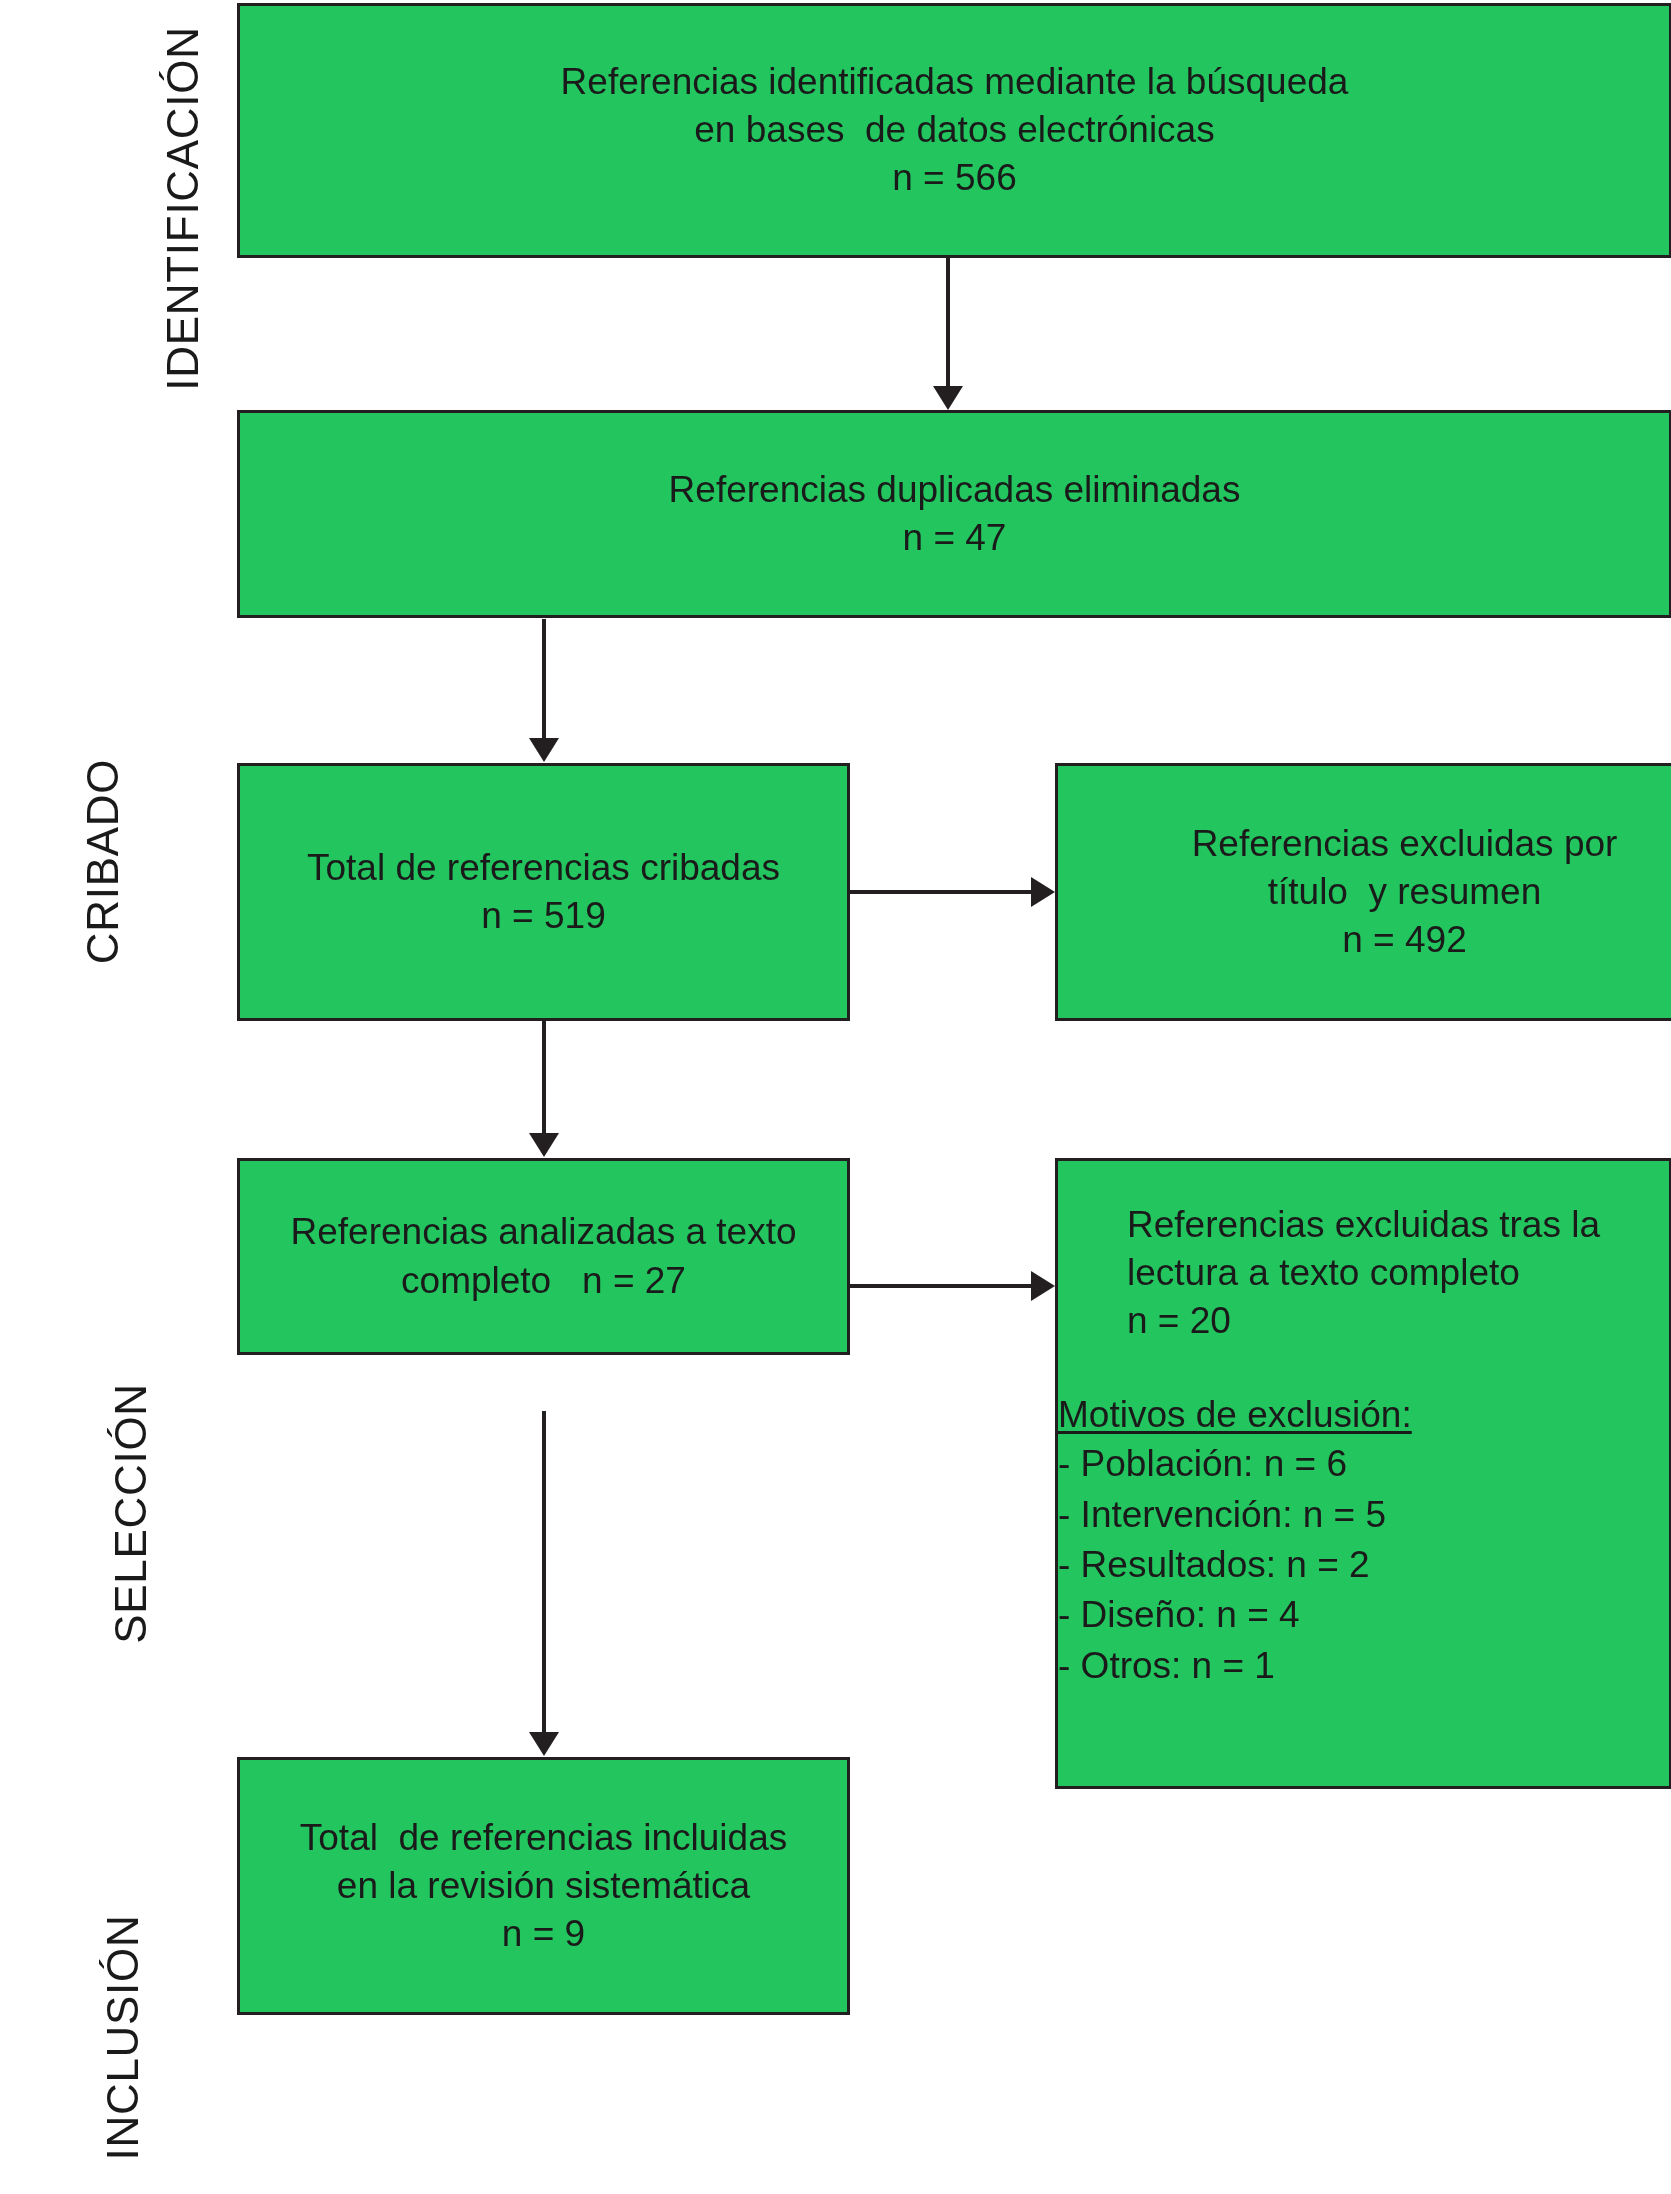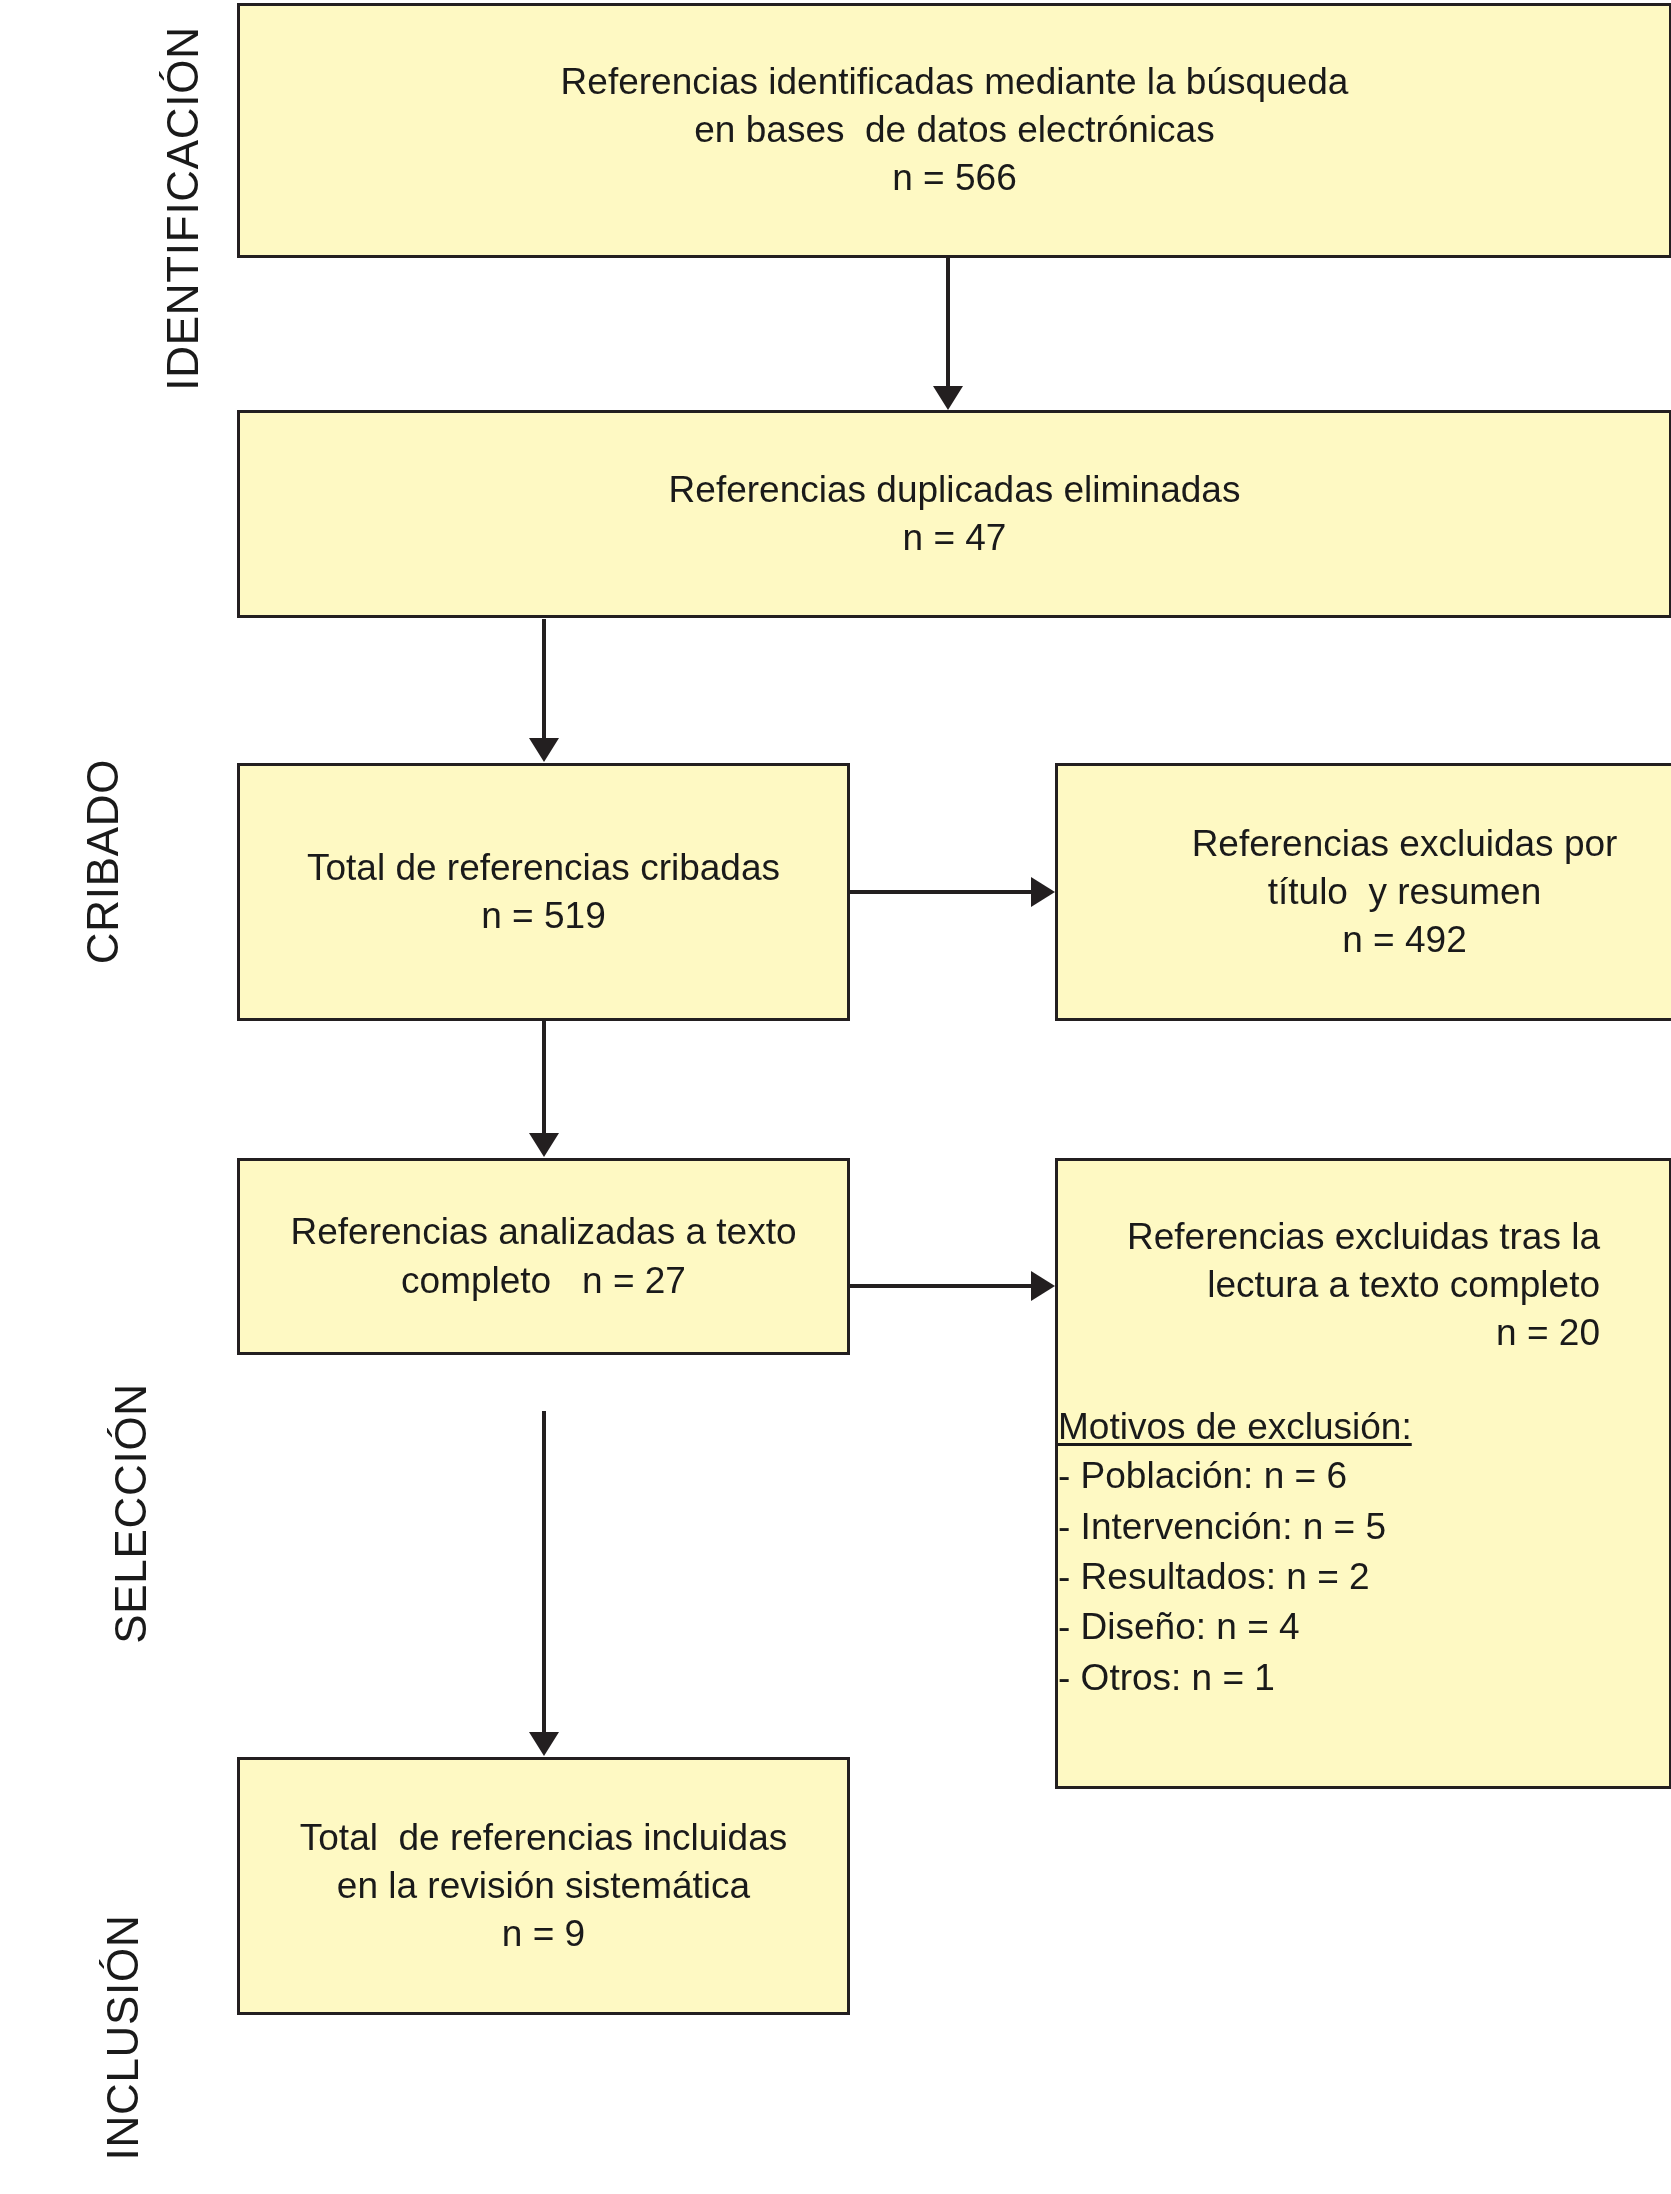--- a/index.html
+++ b/index.html
@@ -36,43 +36,43 @@
   .stage-rot {
     display: inline-block;
     transform: rotate(-90deg);
     transform-origin: center center;
   }
 
   
   .node {
     position: absolute;
     box-sizing: border-box;
-    background: #fef9c3;
+    background: #22c55e;
     border: 3.6px solid #231f20;
     display: flex;
     flex-direction: column;
     align-items: center;
     justify-content: center;
     text-align: center;
   }
   .node .line {
     font-size: 37px;
     line-height: 1.30;
     white-space: pre;
     color: #1a1a1a;
   }
 
   
   .node.reasons {
     justify-content: flex-start;
     align-items: center;
   }
   .reasons .head-block {
-    margin-top: 52px;
-    text-align: right;
+    margin-top: 40px;
+    text-align: left;
   }
   .reasons .reason-list {
     margin-top: 46px;
     text-align: left;
     align-self: flex-start;
   }
   .reasons .reason-title {
     font-size: 37px;
     line-height: 1.30;
     text-decoration: underline;

